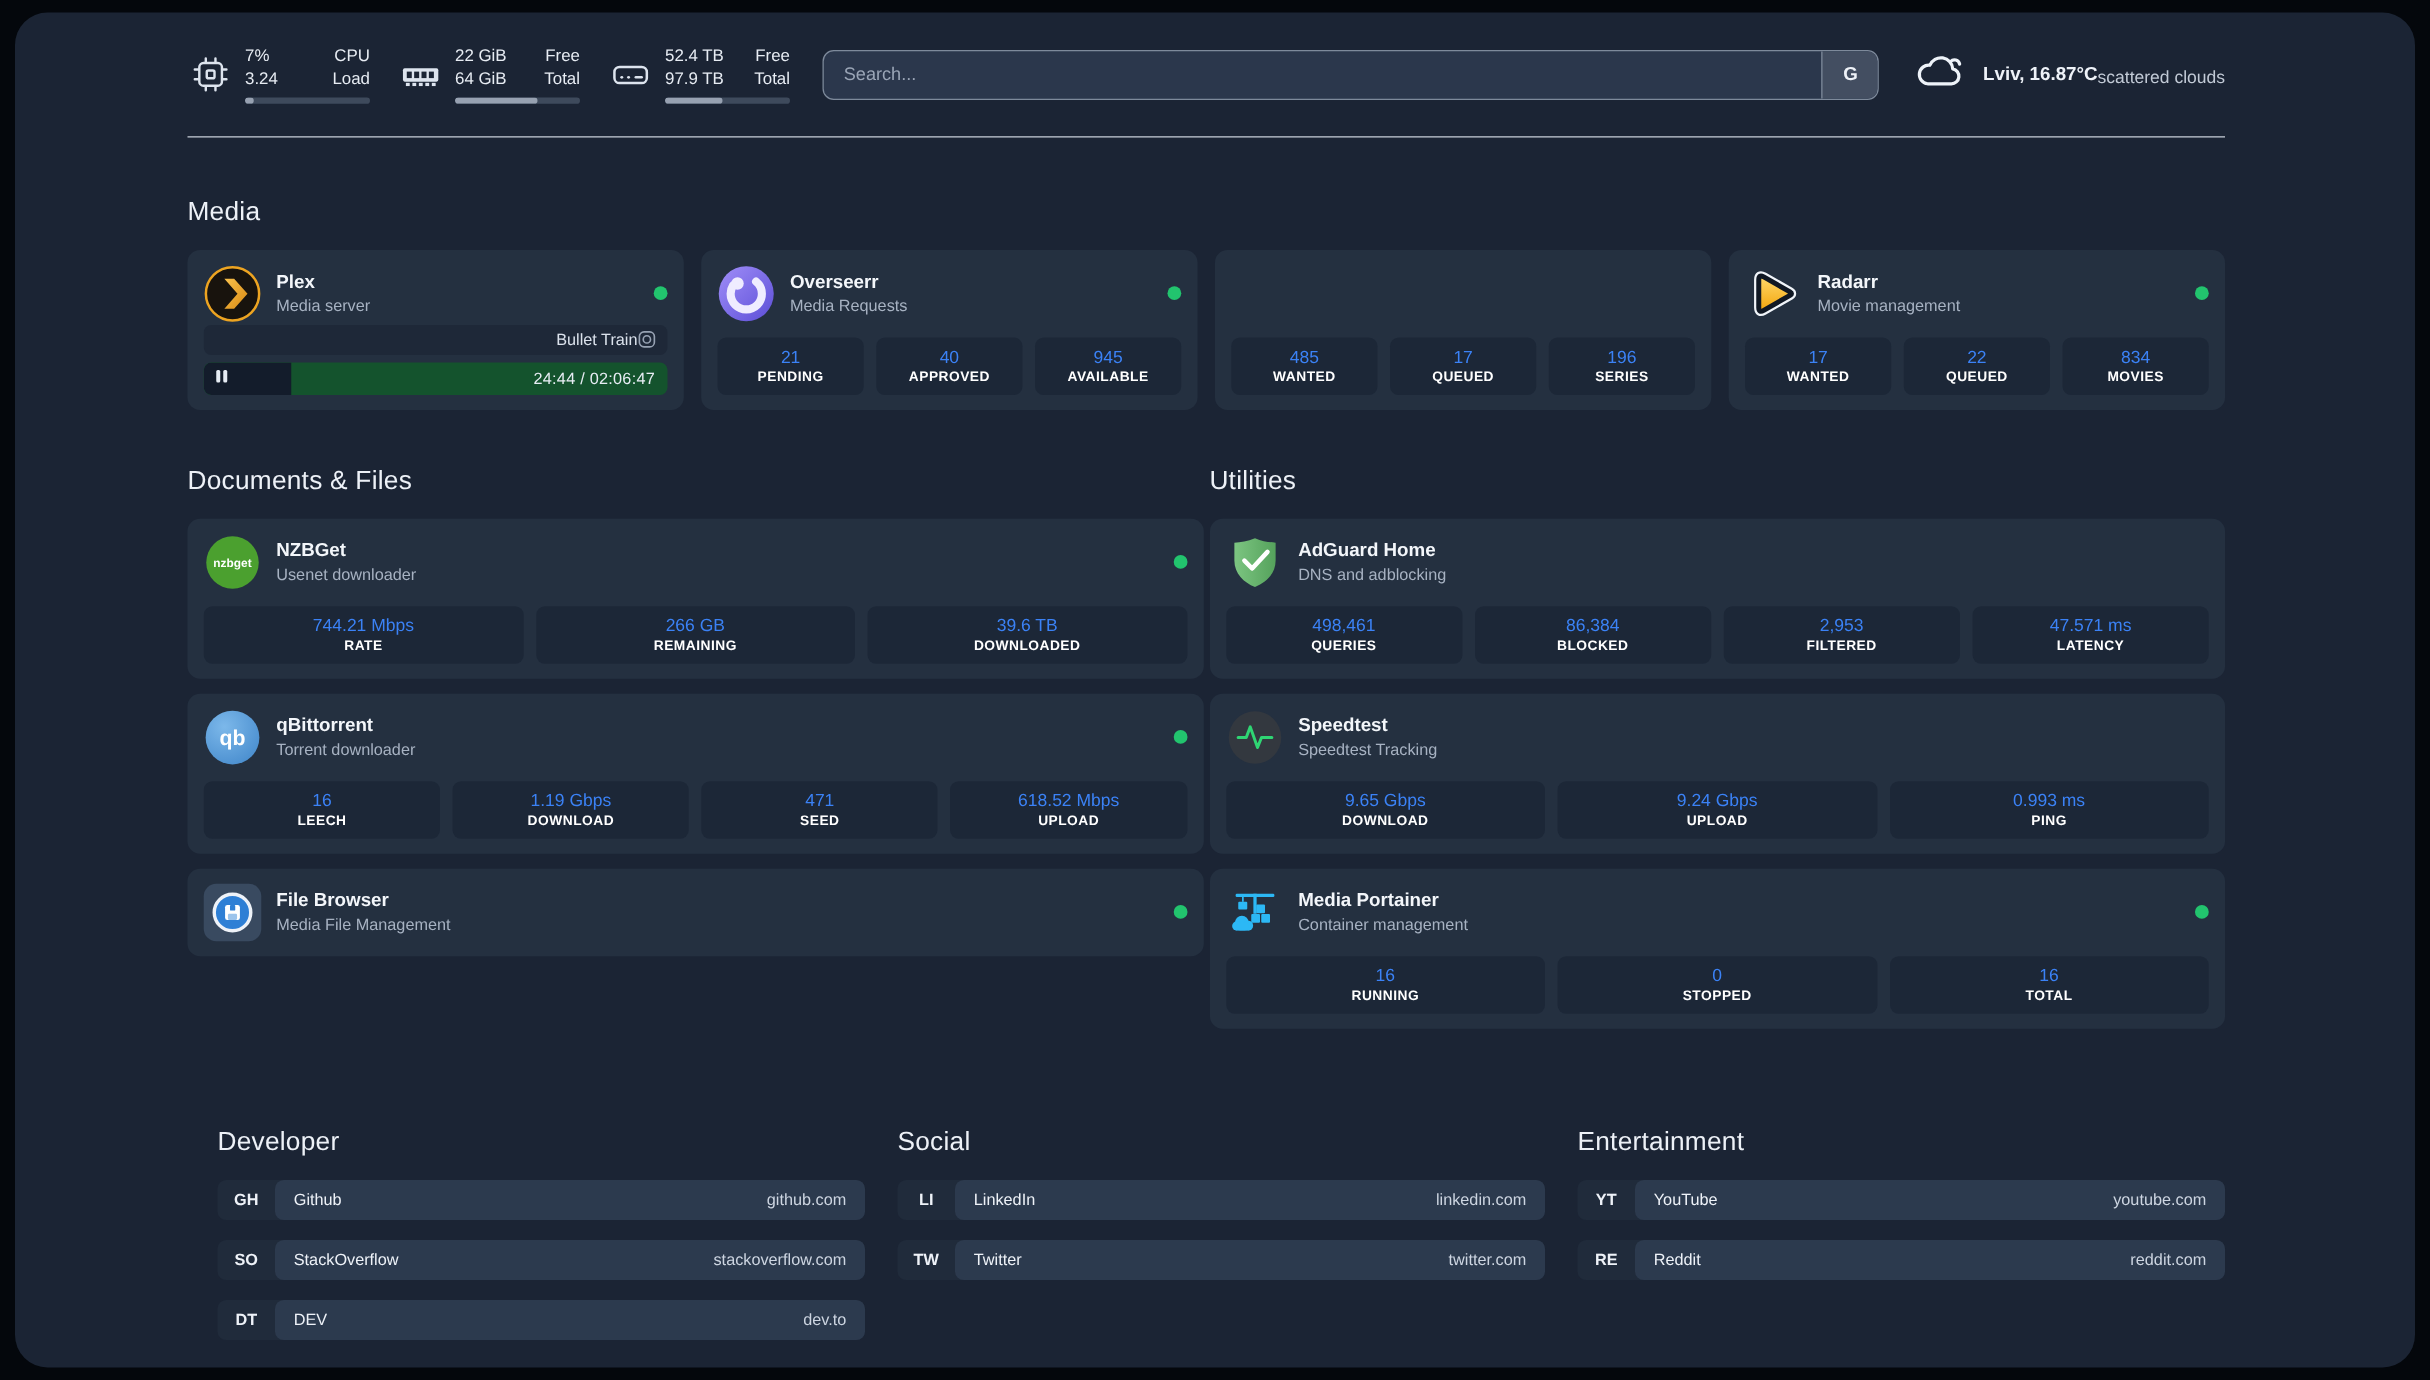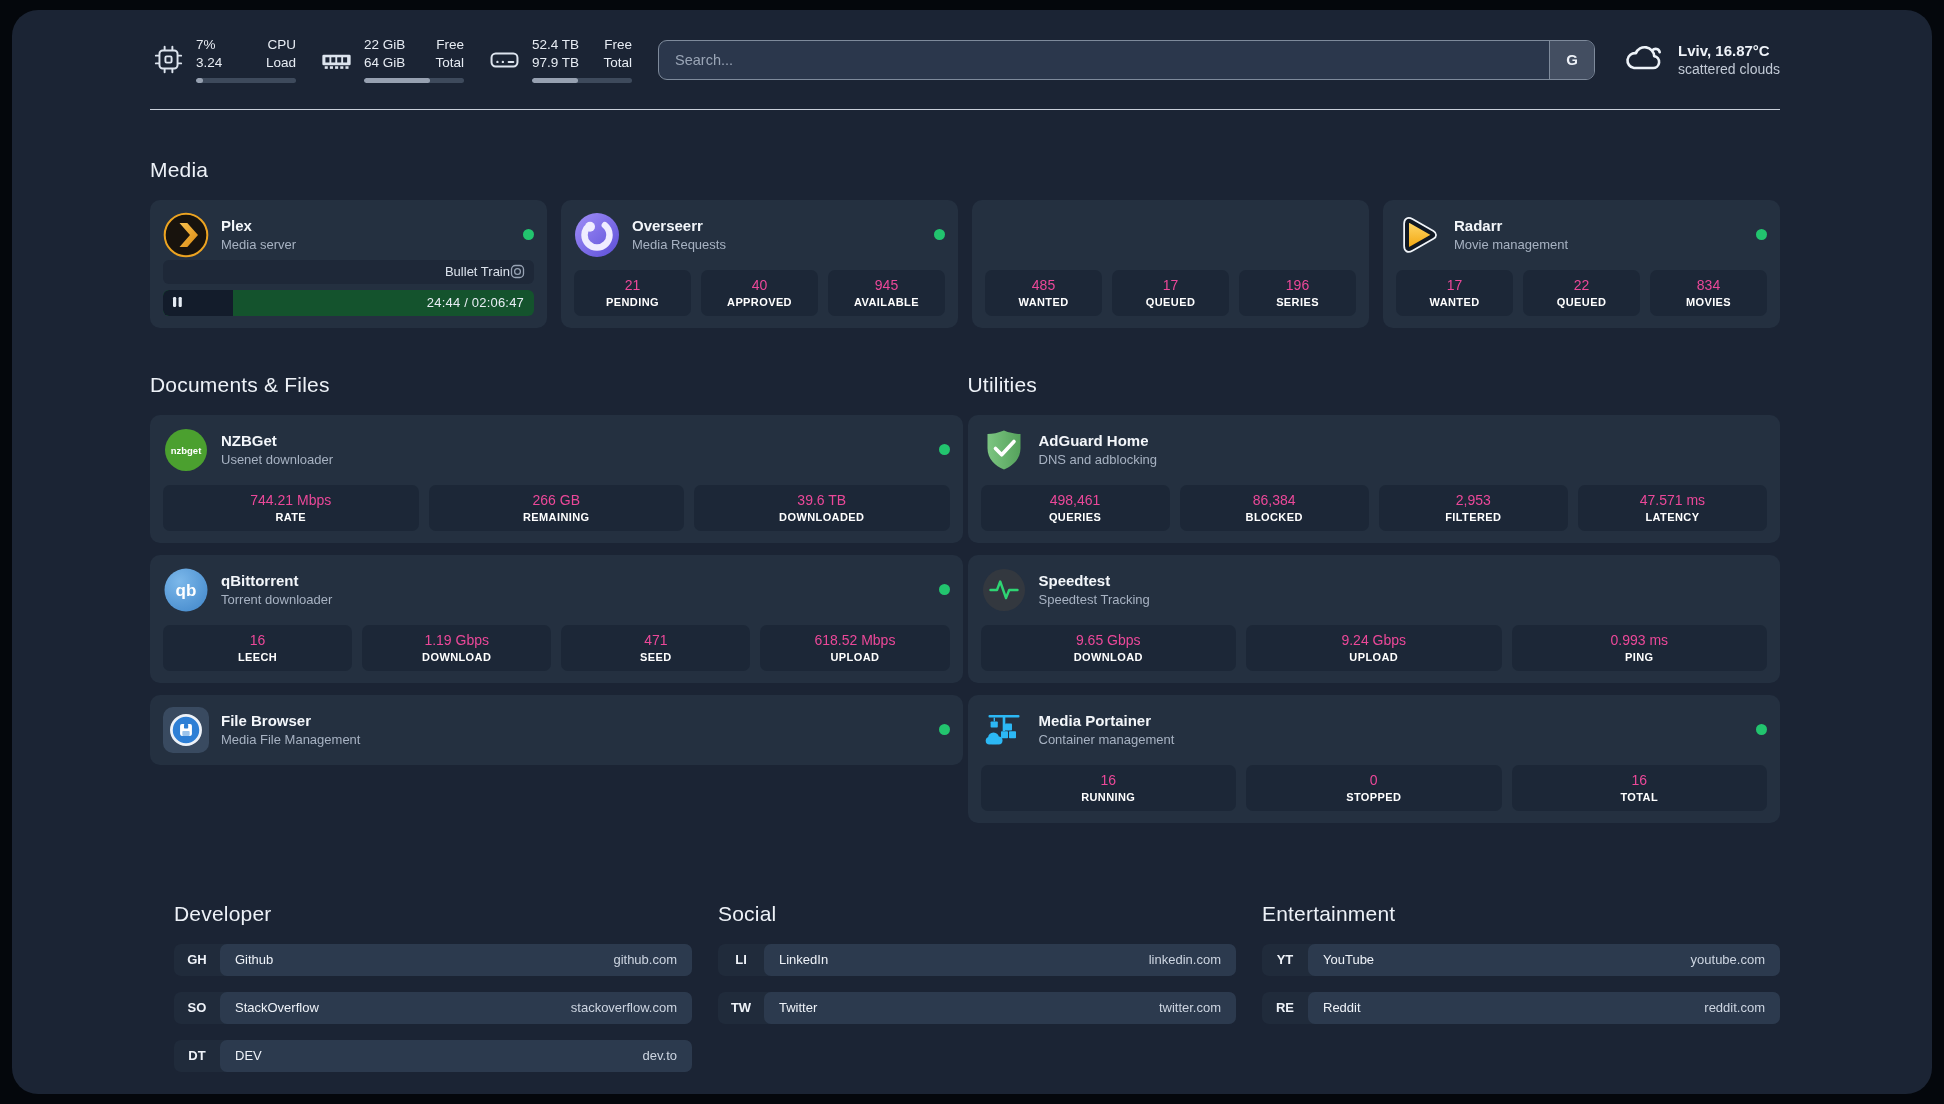--- a/index.html
+++ b/index.html
@@ -22,21 +22,21 @@
   .sys-rows{display:flex;justify-content:space-between;font-size:13.5px;color:#e7ecf3;line-height:1.35}
   .sys-vals{display:flex;flex-direction:column}
   .sys-labs{display:flex;flex-direction:column;text-align:right}
   .sys-bar{margin-top:6px;height:5px;border-radius:3px;background:#3e4a5c;overflow:hidden}
   .sys-bar-fill{height:100%;background:#97a1b1;border-radius:3px;width:0}
   .search-box{flex:1;margin:0 26px;height:38px;border:1px solid #7e8a9b;border-radius:9px;background:#2b374c;display:flex;align-items:stretch;overflow:hidden}
   .search-input{flex:1;background:transparent;border:none;outline:none;color:#c4b5fd;font-size:14.5px;padding:0 16px;font-family:inherit}
   .search-input::placeholder{color:#9aa5b6}
   .search-provider{width:44px;background:#434e61;border-left:1px solid #7e8a9b;display:flex;align-items:center;justify-content:center;color:#eef2f8;font-size:15px;font-weight:600;cursor:pointer}
   .weather{display:flex;align-items:center;gap:13px}
-  .weather-texts{display:flex;flex-direction:column}
+  .weather-texts{display:flex;flex-direction:row}
   .weather-loc{font-size:15px;font-weight:600;color:#eef2f8}
   .weather-cond{font-size:14px;color:#c2cad6;margin-top:2px}
   .divider{margin:26px 0 0 0;border:none;border-top:1.5px solid rgba(225,231,240,.88)}
   
   .section-title{font-size:21px;font-weight:500;color:#edf1f7;letter-spacing:.2px}
   .mt-big{margin-top:48px}
   .grid-media{display:grid;grid-template-columns:repeat(4,1fr);gap:14px;margin-top:16px}
   .two-col{display:grid;grid-template-columns:1fr 1fr;gap:5px;margin-top:28px;align-items:start}
   .col-cards .card{margin-top:12px}
   .col-cards .card:first-of-type{margin-top:16px}
@@ -44,21 +44,21 @@
   .card{background:#243040;border-radius:10px;padding:12px 13px;box-sizing:border-box;display:flex;flex-direction:column;cursor:pointer}
   .card.h-fixed{min-height:124px}
   .card-head{display:flex;align-items:center;gap:12px}
   .app-icon{width:46px;height:46px;display:flex;align-items:center;justify-content:center;flex:0 0 46px}
   .icon-tile{background:#394a60;border-radius:10px}
   .app-name{font-size:15px;font-weight:700;color:#f3f6fa}
   .app-sub{font-size:13px;color:#a7b2c2;margin-top:3px}
   .status-dot{width:11px;height:11px;border-radius:50%;background:#22c46e;margin-left:auto;flex:0 0 11px}
   .stats-row{display:grid;grid-auto-flow:column;grid-auto-columns:1fr;gap:10px;margin-top:auto;padding-top:12px}
   .stat{background:#1c2737;border-radius:7px;height:46px;display:flex;flex-direction:column;align-items:center;justify-content:center;gap:3px}
-  .stat-value{font-size:14px;color:#ec4899}
+  .stat-value{font-size:14px;color:#3b82f6}
   .stat-label{font-size:11px;font-weight:700;color:#ffffff;letter-spacing:.4px}
   
   .np-title-row{margin-top:auto;background:#1e2838;border-radius:6px;height:24px;display:flex;align-items:center;justify-content:flex-end;padding:0 9px}
   .np-title{font-size:13px;color:#dbe2ec}
   .np-session{display:flex;align-items:center}
   .np-progress{margin-top:6px;background:#14532d;border-radius:6px;height:26px;position:relative;display:flex;align-items:center;overflow:hidden}
   .np-fill{height:100%;background:#131c2b;border-radius:6px 0 0 6px;display:flex;align-items:center;padding-left:9px;box-sizing:border-box;width:0}
   .np-time{position:absolute;right:10px;font-size:13px;color:#e8edf4;letter-spacing:.2px}
   
   .links-grid{display:grid;grid-template-columns:repeat(3,1fr);gap:26px;margin-top:62px;padding-left:24px}

